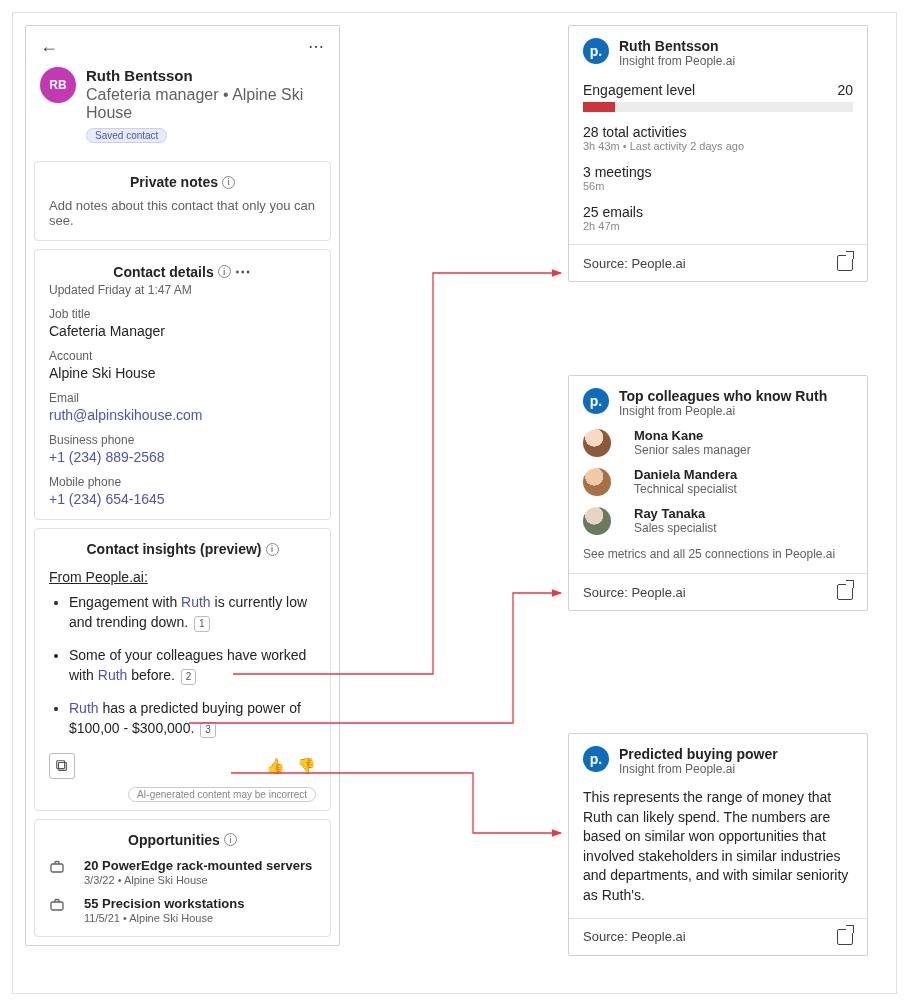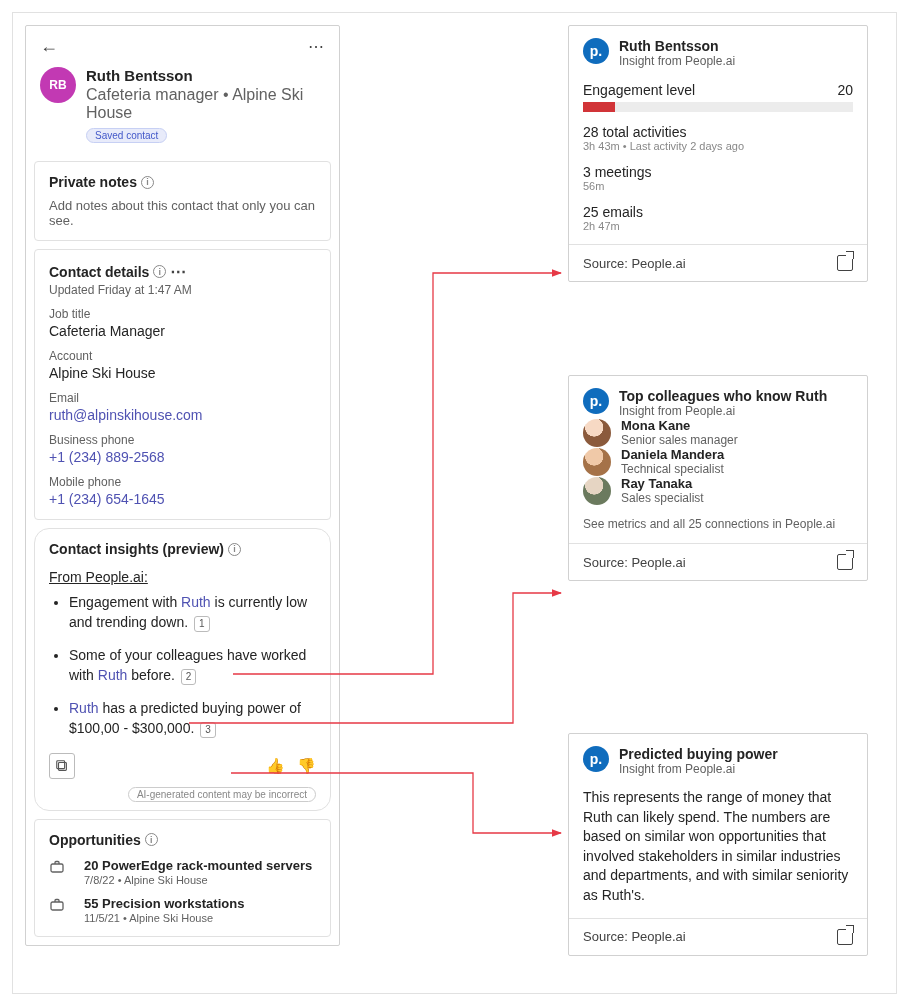--- a/index.html
+++ b/index.html
@@ -61,21 +61,21 @@
     padding: 1px 8px;
     margin-top: 6px;
   }
   .card {
     margin: 8px;
     border: 1px solid #e1e1e1;
     border-radius: 4px;
     padding: 12px 14px;
     background: #fff;
   }
-  .card-title { font-weight: 600; font-size: 14px; display: flex; align-items: center; gap: 4px; justify-content: flex-start;}
+  .card-title { font-weight: 600; font-size: 14px; display: flex; align-items: center; gap: 4px; justify-content: center;}
   .card-title-left { display: flex; align-items: center; gap: 4px;}
   .info-icon {
     width: 13px; height: 13px; border: 1px solid #888; border-radius: 50%;
     display: inline-flex; align-items: center; justify-content: center;
     font-size: 9px; color: #888;
   }
   .muted { color: #616161; font-size: 13px; }
   .small-muted { color: #616161; font-size: 12px; }
   .xs-muted { color: #888; font-size: 11px; }
   .field-label { color: #616161; font-size: 12px; margin-top: 10px; }
@@ -128,21 +128,21 @@
   .eng-row { display:flex; justify-content:space-between; font-size:14px; margin-top:14px;}
   .eng-bar { width:100%; height:10px; background:#ececec; margin-top:4px; position:relative;}
   .eng-fill { height:100%; background:#d13438;}
   .stat-title { font-size:14px; margin-top:12px; }
   .source-row {
     border-top:1px solid #e1e1e1; padding:10px 14px; display:flex;
     justify-content:space-between; align-items:center; font-size:13px; color:#424242;
   }
   .open-ext { width:16px; height:16px; border:1.5px solid #424242; border-radius:2px; position:relative; cursor:pointer;}
   .open-ext::after{content:"";position:absolute;right:-2px;top:-5px;width:7px;height:7px;border-top:1.5px solid #424242;border-right:1.5px solid #424242;background:#fff;}
-  .coll-row { display:flex; gap:10px; align-items:flex-end; }
+  .coll-row { display:flex; gap:23px; align-items:flex-end; margin-top:10px;}
   .coll-av { width:28px;height:28px;border-radius:50%; background:#ddd; flex-shrink:0; background-size:cover;}
   .coll-name {font-size:13px; font-weight:600;}
   .coll-role {font-size:12px; color:#616161;}
   .see-more {font-size:12px; color:#616161; margin-top:12px;}
   .desc { font-size:14px; margin-top:12px; line-height:1.4;}
   svg.arrows { position:absolute; left:0; top:0; pointer-events:none; }
 </style>
 </head>
 <body>
 
@@ -191,21 +191,21 @@
       <div class="field-label">Email</div>
       <div class="field-value link">ruth@alpinskihouse.com</div>
 
       <div class="field-label">Business phone</div>
       <div class="field-value link">+1 (234) 889-2568</div>
 
       <div class="field-label">Mobile phone</div>
       <div class="field-value link">+1 (234) 654-1645</div>
     </div>
 
-    <div class="card" style="padding-bottom:8px;border-radius:15px;">
+    <div class="card" style="padding-bottom:8px;">
       <div class="card-title">
         <span class="card-title-left">
           <span>Contact insights (preview)</span>
           <span class="info-icon">i</span>
         </span>
       </div>
       <div style="font-size:14px;margin-top:12px;text-decoration:underline;">From People.ai:</div>
       <ul class="insights-list">
         <li>
           <span>Engagement with </span><span class="link">Ruth</span><span> is currently low and trending down.</span>
@@ -247,21 +247,21 @@
       </div>
       <div class="opp-row">
         <span class="opp-icon">
           <svg width="16" height="16" viewBox="0 0 16 16" fill="none" stroke="#616161" stroke-width="1.3">
               <rect x="2" y="5" width="12" height="8" rx="1.5"></rect>
               <path d="M6 5V3.5a1 1 0 0 1 1-1h2a1 1 0 0 1 1 1V5"></path>
             </svg>
         </span>
         <div>
           <div class="opp-title">20 PowerEdge rack-mounted servers</div>
-          <div class="opp-sub">7/8/22 • Alpine Ski House</div>
+          <div class="opp-sub">3/3/22 • Alpine Ski House</div>
         </div>
       </div>
       <div class="opp-row">
         <span class="opp-icon">
           <svg width="16" height="16" viewBox="0 0 16 16" fill="none" stroke="#616161" stroke-width="1.3">
               <rect x="2" y="5" width="12" height="8" rx="1.5"></rect>
               <path d="M6 5V3.5a1 1 0 0 1 1-1h2a1 1 0 0 1 1 1V5"></path>
             </svg>
         </span>
         <div>

